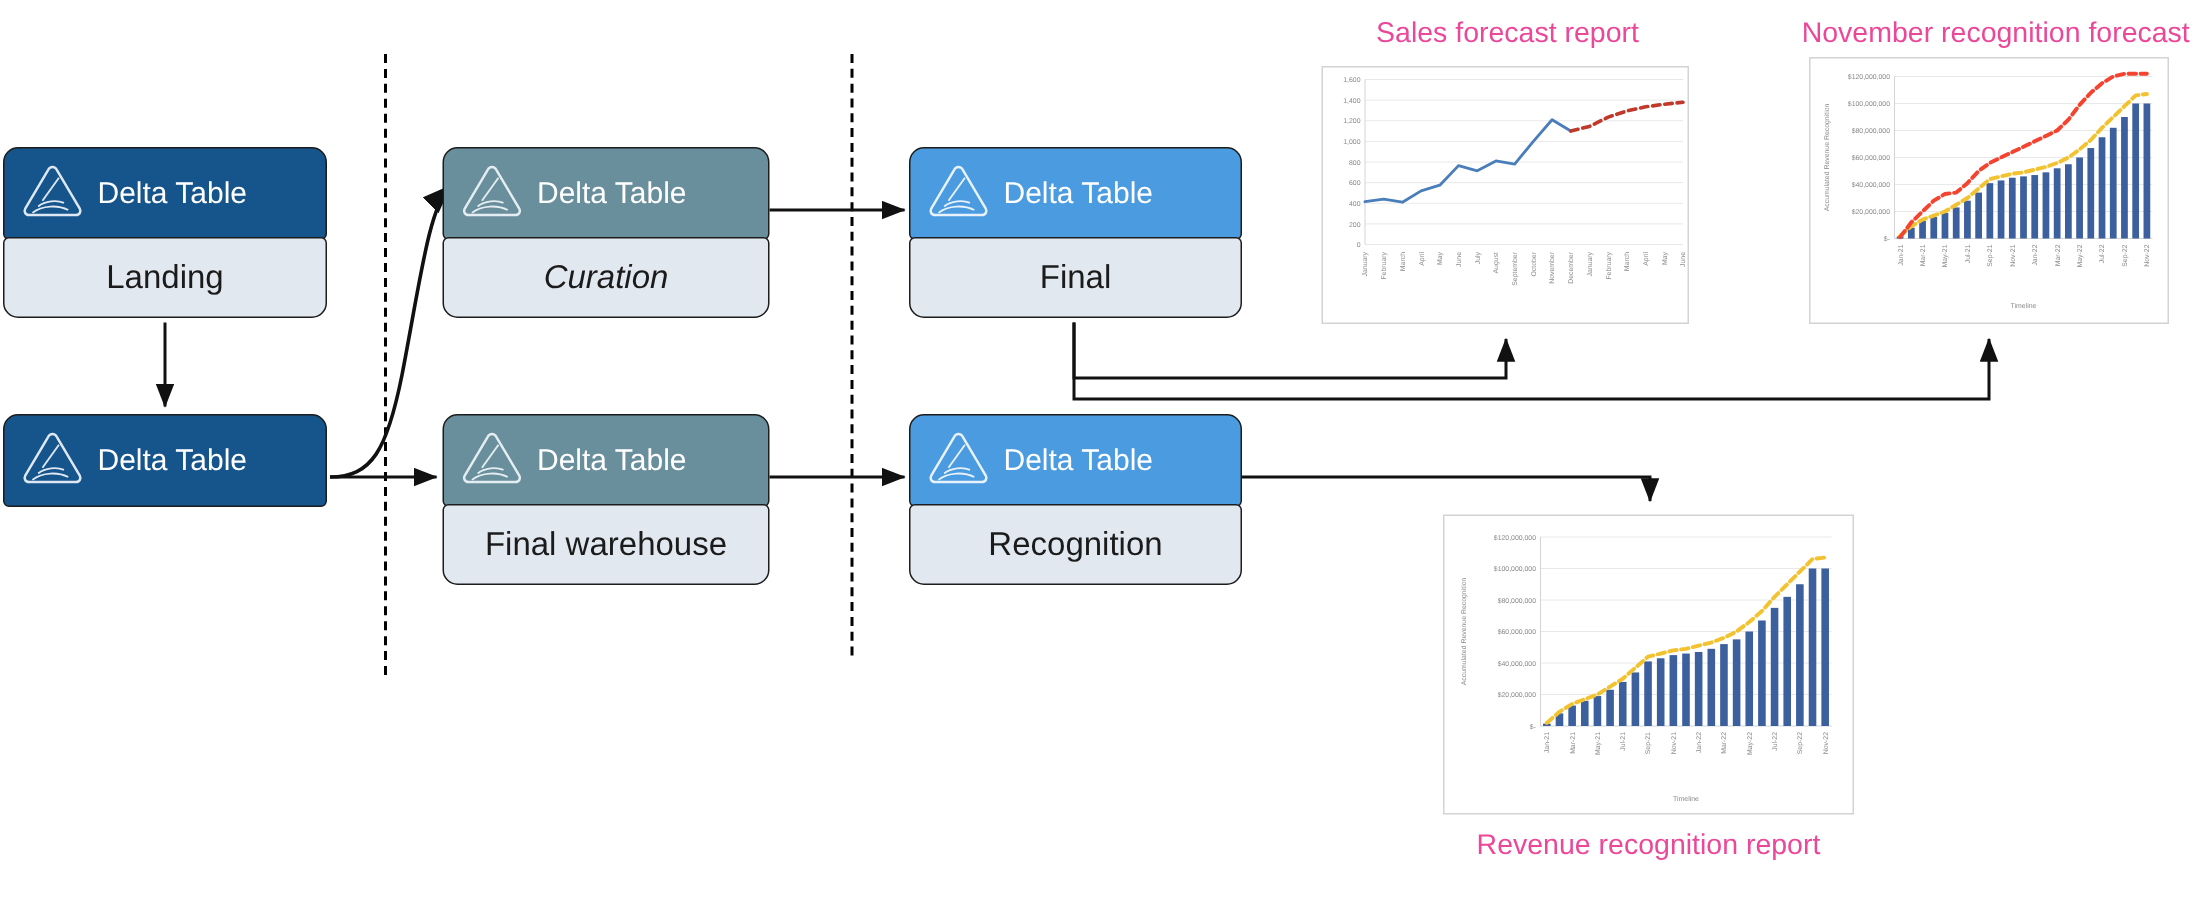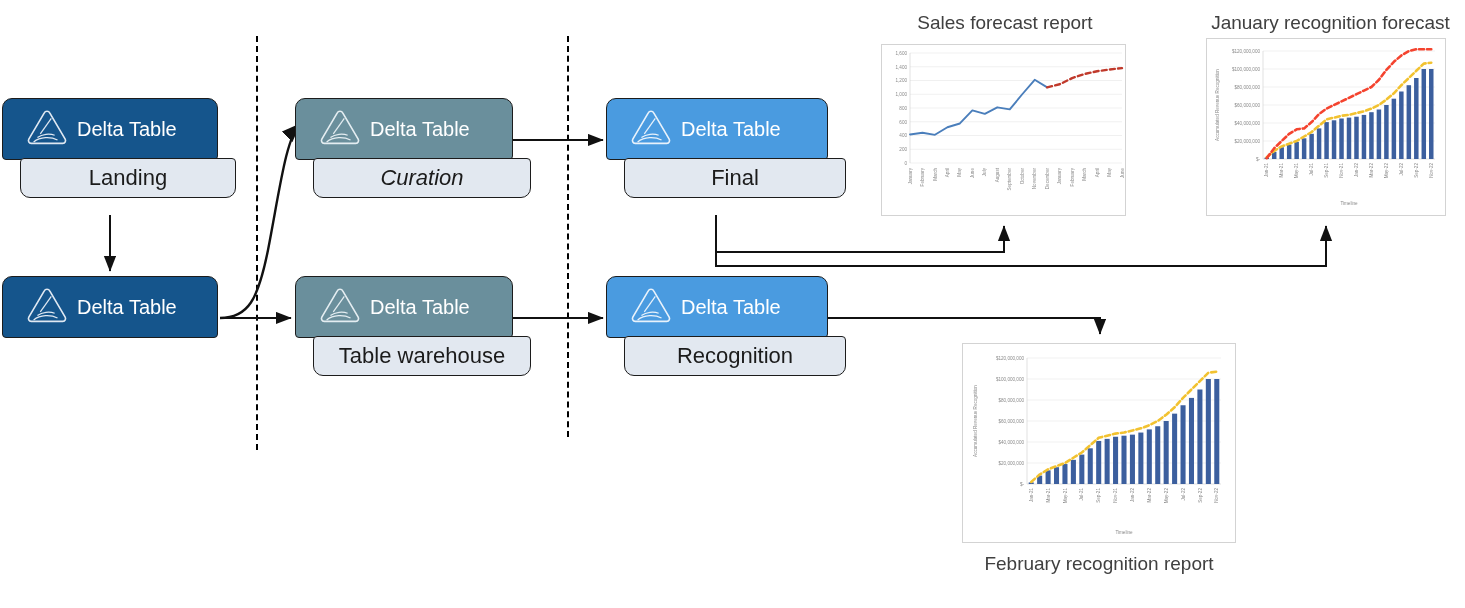--- a/index.html
+++ b/index.html
@@ -9,38 +9,38 @@
 
   
   .divider{position:absolute;width:0;border-left:2px dashed #000;}
 
   
   .card{position:absolute;}
   .card .hdr{
     position:absolute;left:0;top:0;width:100%;height:62px;
     border:1px solid #1c1c1c;border-radius:10px 10px 4px 4px;
     box-sizing:border-box;display:flex;align-items:center;
-    padding-left:20px;overflow:hidden;
+    padding-left:8px;overflow:hidden;
   }
   .card .hdr .lbl{color:#ffffff;font-size:20px;margin-left:6px;white-space:nowrap;}
   .card .body{
-    position:absolute;left:0;width:100%;height:40px;
+    position:absolute;left:0;width:100%;height:54px;
     background:#e2e8f0;border:1px solid #1c1c1c;
     border-radius:4px 4px 10px 10px;box-sizing:border-box;
-    display:flex;align-items:center;justify-content:center;margin-left:18px;
+    display:flex;align-items:center;justify-content:center;
   }
   .card .body .lbl{color:#1b1b1b;font-size:22px;white-space:nowrap;}
   .logo{width:48px;height:44px;flex:0 0 auto;display:block;}
 
   
   #wires{position:absolute;left:0;top:0;width:1465px;height:608px;overflow:visible;}
 
   
   .chartbox{position:absolute;border:1px solid #d3d3d3;background:#fff;box-sizing:border-box;}
-  .charttitle{position:absolute;font-size:19px;color:#404040;white-space:nowrap;text-align:center;}
+  .charttitle{position:absolute;font-size:19px;color:#ec4899;white-space:nowrap;text-align:center;}
   .cv{position:absolute;left:0;top:0;}
   .axlabel{font-size:4.6px;fill:#8a8a8a;font-family:"Liberation Sans",sans-serif;}
   .gridln{stroke:#e0e0e0;stroke-width:.5;}
   .axisln{stroke:#cfcfcf;stroke-width:.6;}
 </style>
 </head>
 <body>
 
 <div id="stage">
 
@@ -117,21 +117,21 @@
     <div class="hdr" style="background:#6a8f9c;">
       <svg class="logo" viewBox="0 0 100 92">
         <path d="M50 9 C53 9 55 11 56 13 L88 67 C90 71 88 76 83 76 L17 76 C12 76 10 71 12 67 L44 13 C45 11 47 9 50 9 Z" fill="none" stroke="#e4edf1" stroke-width="3.4"></path>
         <path d="M36 56 L59 24" fill="none" stroke="#e4edf1" stroke-width="2.6"></path>
         <path d="M30 64 C40 56 56 55 66 59" fill="none" stroke="#e4edf1" stroke-width="2.6"></path>
         <path d="M22 73 C36 62 58 62 72 69" fill="none" stroke="#e4edf1" stroke-width="2.6"></path>
       </svg>
       <span class="lbl">Delta Table</span>
     </div>
     <div class="body" style="top:60px;">
-      <span class="lbl">Table warehouse</span>
+      <span class="lbl">Final warehouse</span>
     </div>
   </div>
 
   <div class="card" style="left:606px;top:98px;width:222px;height:116px;">
     <div class="hdr" style="background:#4a9be0;">
       <svg class="logo" viewBox="0 0 100 92">
         <path d="M50 9 C53 9 55 11 56 13 L88 67 C90 71 88 76 83 76 L17 76 C12 76 10 71 12 67 L44 13 C45 11 47 9 50 9 Z" fill="none" stroke="#e8f2fb" stroke-width="3.4"></path>
         <path d="M36 56 L59 24" fill="none" stroke="#e8f2fb" stroke-width="2.6"></path>
         <path d="M30 64 C40 56 56 55 66 59" fill="none" stroke="#e8f2fb" stroke-width="2.6"></path>
         <path d="M22 73 C36 62 58 62 72 69" fill="none" stroke="#e8f2fb" stroke-width="2.6"></path>
@@ -196,21 +196,21 @@
         <text x="191.7176470588235" y="123" class="axlabel" text-anchor="end" transform="rotate(-90,191.7176470588235,123)">February</text>
         <text x="204.18823529411765" y="123" class="axlabel" text-anchor="end" transform="rotate(-90,204.18823529411765,123)">March</text>
         <text x="216.65882352941176" y="123" class="axlabel" text-anchor="end" transform="rotate(-90,216.65882352941176,123)">April</text>
         <text x="229.12941176470588" y="123" class="axlabel" text-anchor="end" transform="rotate(-90,229.12941176470588,123)">May</text>
         <text x="241.6" y="123" class="axlabel" text-anchor="end" transform="rotate(-90,241.6,123)">June</text>
         <path d="M28 89.46875 L40.470588235294116 87.75 L52.94117647058823 89.8125 L65.41176470588235 82.25 L77.88235294117646 78.46875 L90.35294117647058 65.40625 L102.82352941176471 68.84375 L115.29411764705883 62.3125 L127.76470588235294 64.375 L140.23529411764707 49.25 L152.70588235294116 34.8125 L165.1764705882353 42.375" fill="none" stroke="#4a7ebb" stroke-width="1.9" stroke-linejoin="round" stroke-linecap="round"></path>
         <path d="M165.1764705882353 42.375 L177.64705882352942 39.28125 L190.1176470588235 33.09375 L202.58823529411765 28.96875 L215.05882352941177 26.21875 L227.52941176470588 24.5 L240 23.125" fill="none" stroke="#c0392b" stroke-width="2.4" stroke-linejoin="round" stroke-linecap="round" stroke-dasharray="5,3.2"></path>
       </svg>
   </div>
 
-  <div class="charttitle" style="left:1198px;top:12px;width:265px;">January recognition forecast</div>
+  <div class="charttitle" style="left:1198px;top:12px;width:265px;">November recognition forecast</div>
   <div class="chartbox" style="left:1206px;top:38px;width:240px;height:178px;">
     <svg class="cv" id="svg-revfc" width="240" height="178" viewBox="0 0 240 178">
         <text x="53" y="121.8" class="axlabel" text-anchor="end">$-</text>
         <line x1="56" y1="102" x2="228" y2="102" class="gridln"></line>
         <text x="53" y="103.8" class="axlabel" text-anchor="end">$20,000,000</text>
         <line x1="56" y1="84" x2="228" y2="84" class="gridln"></line>
         <text x="53" y="85.8" class="axlabel" text-anchor="end">$40,000,000</text>
         <line x1="56" y1="66" x2="228" y2="66" class="gridln"></line>
         <text x="53" y="67.8" class="axlabel" text-anchor="end">$60,000,000</text>
         <line x1="56" y1="48" x2="228" y2="48" class="gridln"></line>
@@ -313,15 +313,15 @@
         <text x="171.03478260869565" y="144" class="axlabel" text-anchor="end" transform="rotate(-90,171.03478260869565,144)">Jan-22</text>
         <text x="187.90434782608693" y="144" class="axlabel" text-anchor="end" transform="rotate(-90,187.90434782608693,144)">Mar-22</text>
         <text x="204.77391304347825" y="144" class="axlabel" text-anchor="end" transform="rotate(-90,204.77391304347825,144)">May-22</text>
         <text x="221.64347826086956" y="144" class="axlabel" text-anchor="end" transform="rotate(-90,221.64347826086956,144)">Jul-22</text>
         <text x="238.51304347826087" y="144" class="axlabel" text-anchor="end" transform="rotate(-90,238.51304347826087,144)">Sep-22</text>
         <text x="255.38260869565218" y="144" class="axlabel" text-anchor="end" transform="rotate(-90,255.38260869565218,144)">Nov-22</text>
         <text x="14" y="77" class="axlabel" text-anchor="middle" transform="rotate(-90,14,77)">Accumulated Revenue Recognition</text>
         <text x="161" y="190" class="axlabel" text-anchor="middle">Timeline</text>
       </svg>
   </div>
-  <div class="charttitle" style="left:962px;top:553px;width:274px;">February recognition report</div>
+  <div class="charttitle" style="left:962px;top:553px;width:274px;">Revenue recognition report</div>
 
 </div>
 
 </body></html>

